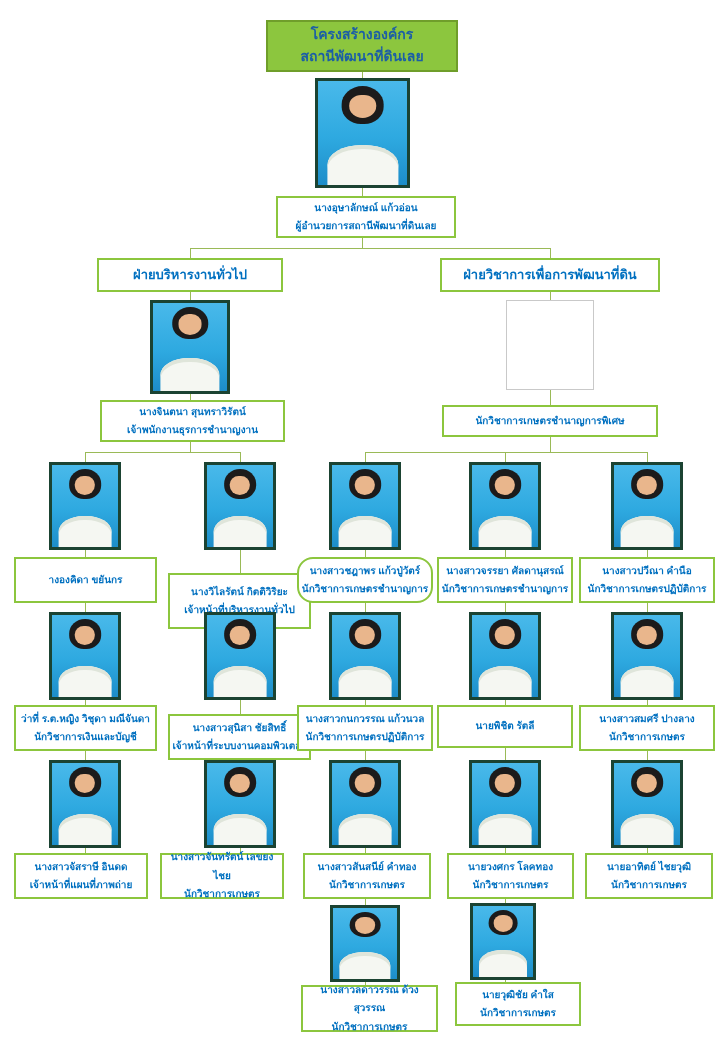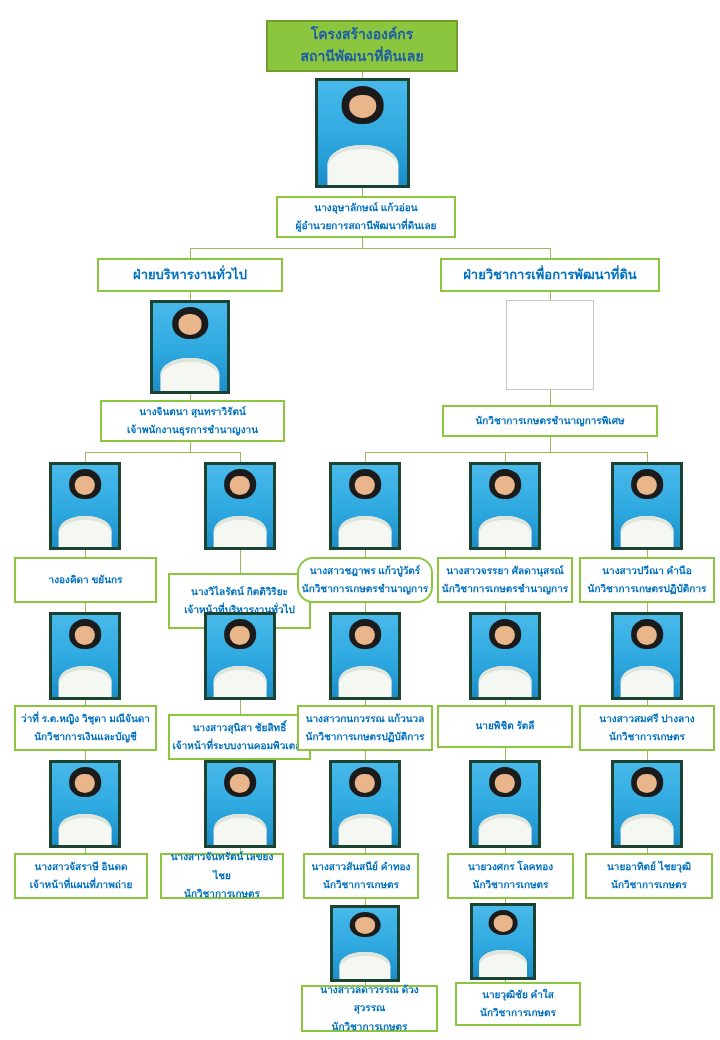--- a/index.html
+++ b/index.html
@@ -209,21 +209,21 @@
   </div>
 
 <div class="nbox" style="left:14px;top:853px;width:134px;height:46px;">
   <span>นางสาวจัสราษี อินดด</span>
   <span>เจ้าหน้าที่แผนที่ภาพถ่าย</span>
 </div>
 <div class="nbox" style="left:160px;top:853px;width:124px;height:46px;">
   <span>นางสาวจันทรัตน์ เลขยงไชย</span>
   <span>นักวิชาการเกษตร</span>
 </div>
-<div class="nbox" style="left:303px;top:853px;width:116px;height:46px;">
+<div class="nbox" style="left:303px;top:853px;width:128px;height:46px;">
   <span>นางสาวสันสนีย์ คำทอง</span>
   <span>นักวิชาการเกษตร</span>
 </div>
 <div class="nbox" style="left:447px;top:853px;width:127px;height:46px;">
   <span>นายวงศกร โลคทอง</span>
   <span>นักวิชาการเกษตร</span>
 </div>
 <div class="nbox" style="left:585px;top:853px;width:128px;height:46px;">
   <span>นายอาทิตย์ ไชยวุฒิ</span>
   <span>นักวิชาการเกษตร</span>

